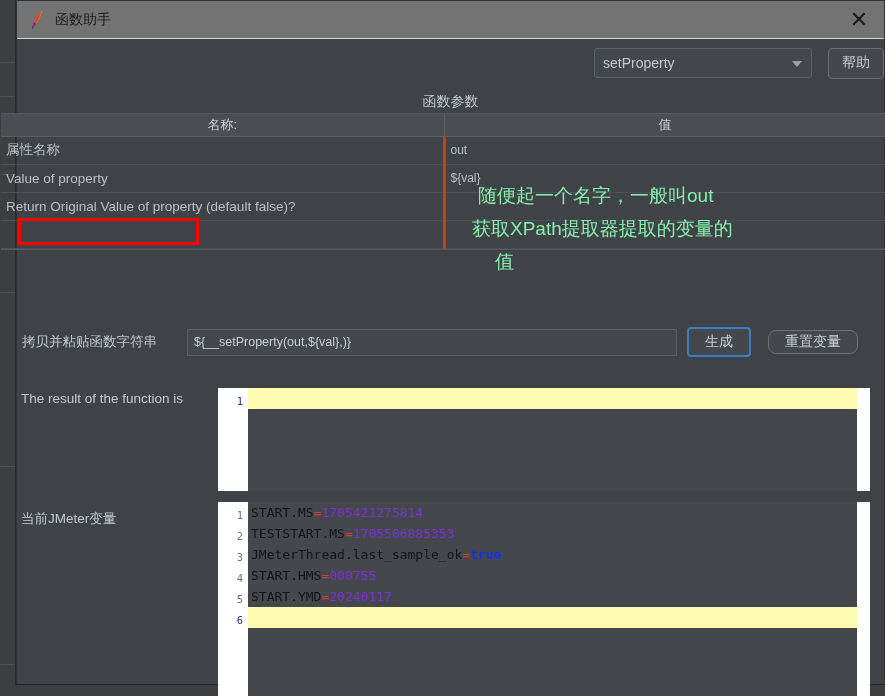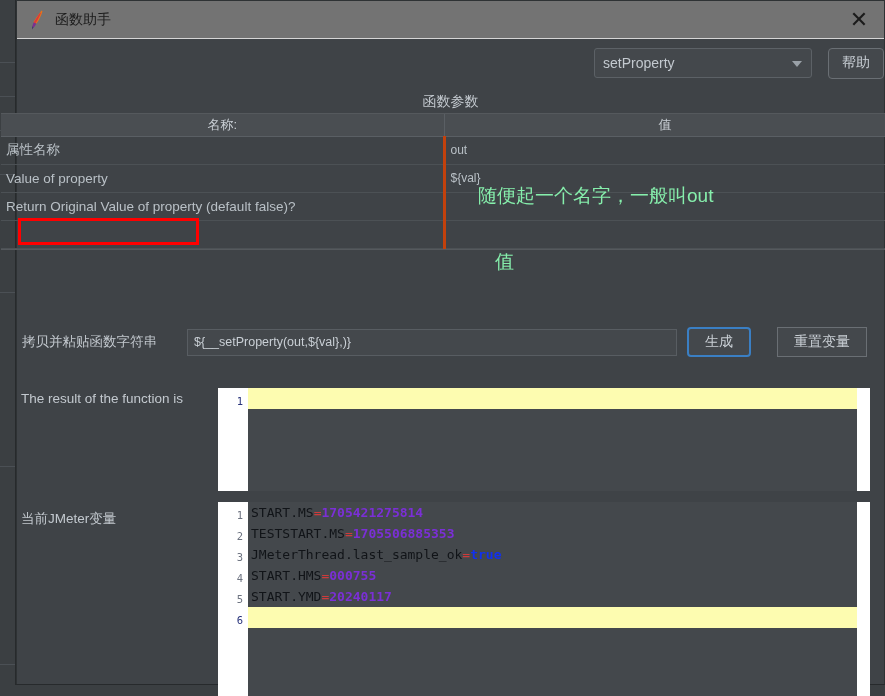--- a/index.html
+++ b/index.html
@@ -195,25 +195,25 @@
     margin-left: 10px;
     width: 64px; height: 30px;
     background: #44484c;
     border: 2px solid #3a7fc4;
     border-radius: 4px;
     color: #c9cfd5; font-size: 14px;
     display: flex; align-items: center; justify-content: center;
     cursor: pointer;
   }
   #reset-btn {
-    margin-left: 26px;
-    width: 90px; height: 30px;
+    margin-left: 17px;
+    width: 90px; height: 24px;
     background: #44484c;
     border: 1px solid #6a6f74;
-    border-radius: 0;
+    border-radius: 8px;
     color: #c9cfd5; font-size: 14px;
     display: flex; align-items: center; justify-content: center;
     cursor: pointer;
   }
 
   
   #result-label {
     position: absolute; left: 4px; top: 352px;
     color: #c3c9cf; font-size: 13.5px;
   }
@@ -251,21 +251,21 @@
     height: 21px;
     font-family: "DejaVu Sans Mono", monospace;
     font-size: 13px;
     line-height: 21px;
     white-space: nowrap;
     padding-left: 3px;
     color: #111418;
   }
   .codeline.cur { background: #fdfcb0; }
   .eq  { color: #cf3b3b; }
-  .vv  { color: #7b2fd6; font-weight: bold; }
+  .vv  { color: #7b2fd6; }
   .tv  { color: #1030f0; font-weight: bold; }
   .vscroll {
     position: absolute; top: 0; right: 0;
     width: 13px; height: 100%;
     background: #ffffff;
   }
 
   #vars-label {
     position: absolute; left: 4px; top: 471px;
     color: #c3c9cf; font-size: 13.5px;
@@ -341,20 +341,21 @@
             <tr>
               <td></td>
               <td class="val"></td>
             </tr>
           </tbody>
       </table>
     </div>
 
     <div id="red-box"></div>
     <div class="annot" id="annot1">随便起一个名字，一般叫out</div>
+    <div class="annot" id="annot2">获取XPath提取器提取的变量的</div>
     <div class="annot" id="annot3">值</div>
 
     <div id="fnstr-row">
       <div id="fnstr-label">拷贝并粘贴函数字符串</div>
       <div id="fnstr-input">
         <span>${__setProperty(out,${val},)}</span>
       </div>
       <div id="gen-btn">生成</div>
       <div id="reset-btn">重置变量</div>
     </div>

